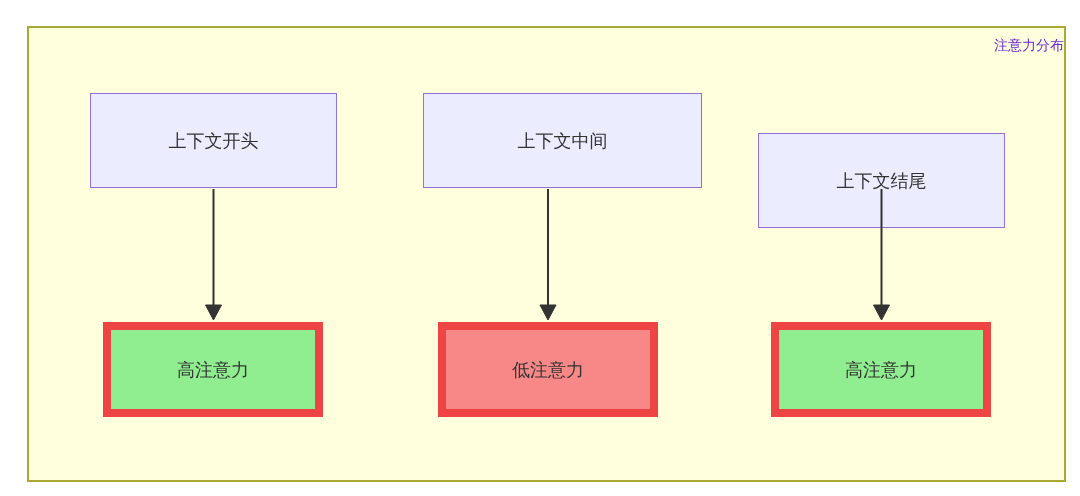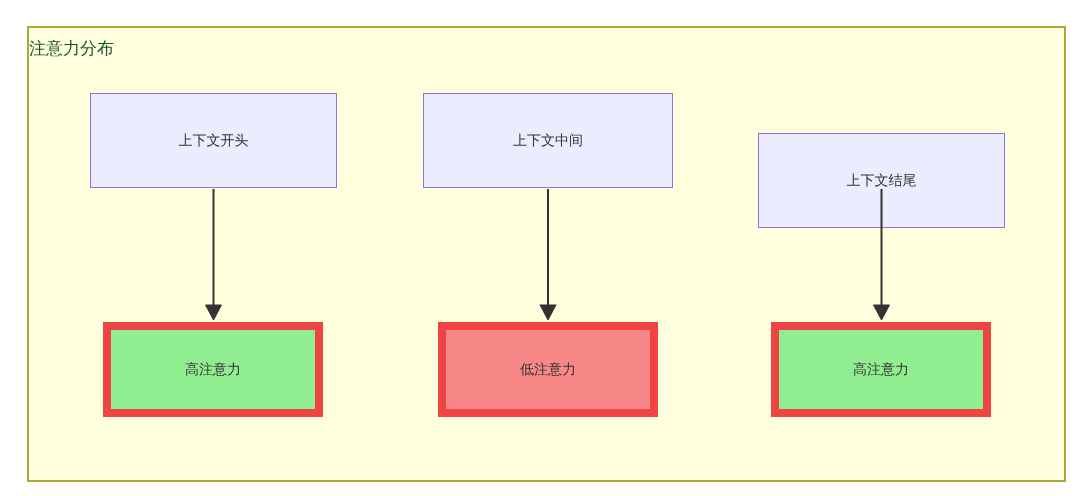--- a/index.html
+++ b/index.html
@@ -23,50 +23,50 @@
     width: 1039px;
     height: 456px;
     background: #ffffde;
     border: 2px solid #aaaa33;
   }
   .cluster-title {
     position: absolute;
     left: 0;
     top: 9px;
     width: 100%;
-    text-align: left;
-    font-size: 17px;
-    color: #14532d;
+    text-align: right;
+    font-size: 14px;
+    color: #6d28d9;
   }
   .node {
     position: absolute;
     box-sizing: border-box;
     display: flex;
     align-items: center;
     justify-content: center;
-    font-size: 14px;
+    font-size: 18px;
     color: #333333;
     text-align: center;
   }
   .node.top-node {
     background: #ececff;
     border: 1.5px solid #9370db;
     top: 93px;
     height: 95px;
   }
   .node.bottom-node {
     border: 8px solid #ef4444;
     top: 322px;
     height: 95px;
   }
   .node.tone-high { background: #90ee90; }
   .node.tone-low  { background: #f88888; }
 
   #n-top-0 { left: 90px;  width: 247px; }
-  #n-top-1 { left: 423px; width: 250px; }
+  #n-top-1 { left: 423px; width: 279px; }
   #n-top-2 { left: 758px; width: 247px; margin-top: 40px; }
 
   #n-bot-0 { left: 103px; width: 220px; }
   #n-bot-1 { left: 438px; width: 220px; }
   #n-bot-2 { left: 771px; width: 220px; }
 
   .arrows {
     position: absolute;
     left: 0;
     top: 0;

